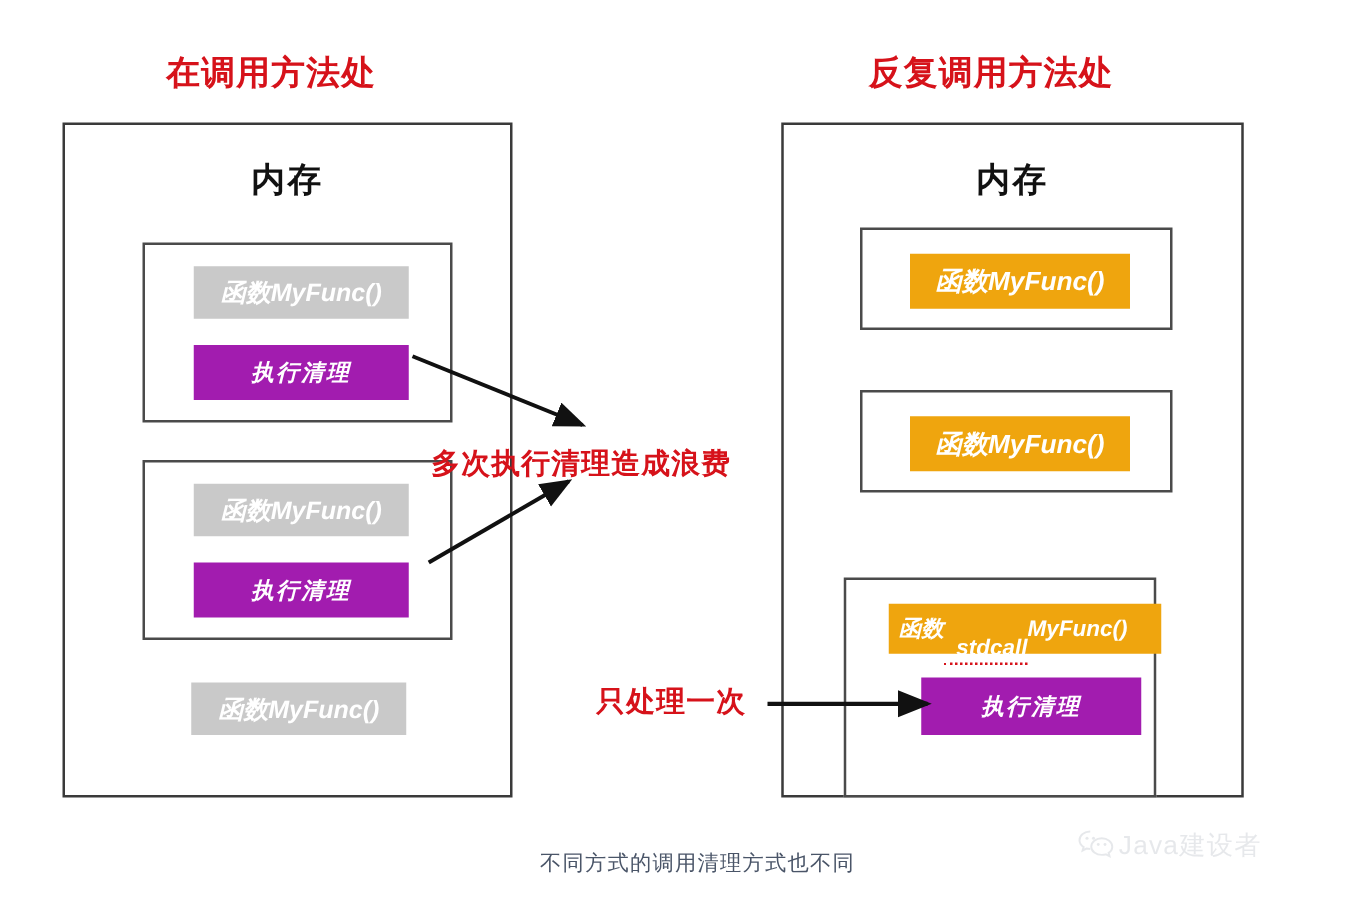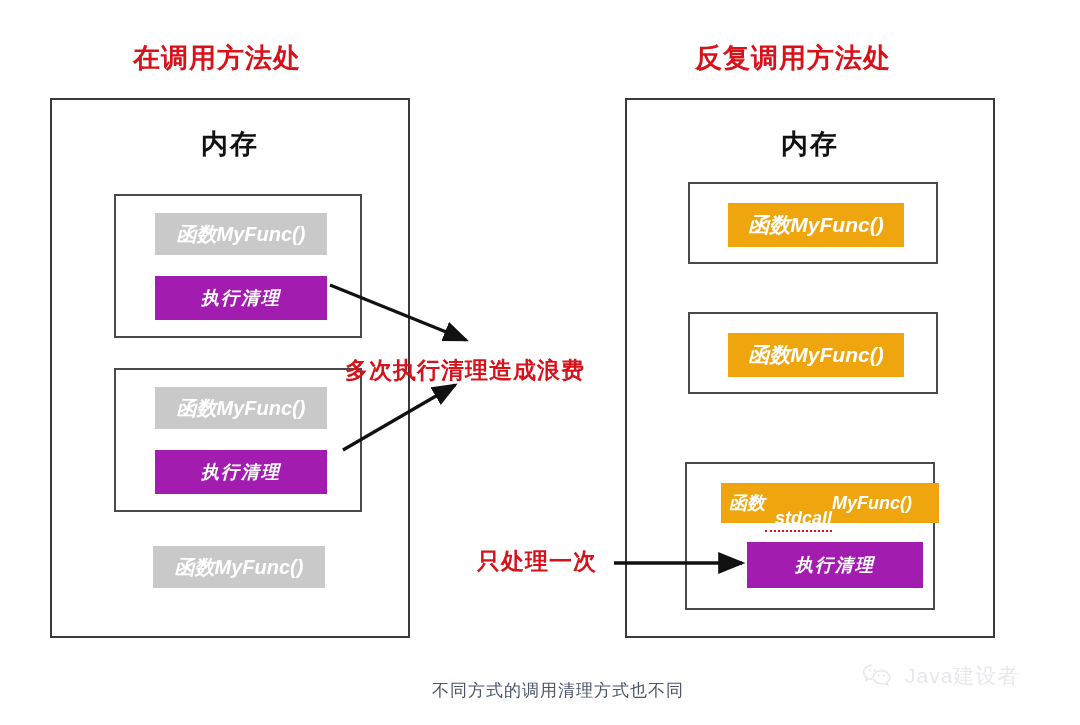--- a/index.html
+++ b/index.html
@@ -88,21 +88,21 @@
     text-align:center;
     color:#4a5568;
     font-size:17px;
     letter-spacing:1px;
     margin-left:36px;
   }
 
   
   #watermark{
     position:absolute;left:862px;top:662px;
-    display:flex;align-items:center;gap:13px;
+    display:flex;align-items:center;gap:3px;
     opacity:.34;
   }
   #watermark .wm-text{
     color:#b9bec6;font-size:21px;letter-spacing:1px;white-space:nowrap;
   }
 </style>
 </head>
 <body>
 
 <div class="stage">
@@ -130,21 +130,21 @@
     <div class="panel-title">内存</div>
 
     <div class="frame" style="left:61px;top:82px;width:250px;height:82px;">
       <div class="lbl lbl-orange" style="left:38px;top:19px;width:176px;height:44px;">函数MyFunc()</div>
     </div>
 
     <div class="frame" style="left:61px;top:212px;width:250px;height:82px;">
       <div class="lbl lbl-orange" style="left:38px;top:19px;width:176px;height:44px;">函数MyFunc()</div>
     </div>
 
-    <div class="frame" style="left:58px;top:362px;width:250px;height:148px;">
+    <div class="frame" style="left:48px;top:362px;width:250px;height:176px;">
       <div class="lbl lbl-orange-wide" style="left:34px;top:19px;width:218px;height:40px;">
         <span>函数</span>
           <span class="dotted-under">_stdcall</span>
           <span> MyFunc()</span>
       </div>
       <div class="lbl lbl-blue" style="left:60px;top:78px;width:176px;height:46px;">执行清理</div>
     </div>
   </div>
 
   <div class="anno" id="anno-once">只处理一次</div>

